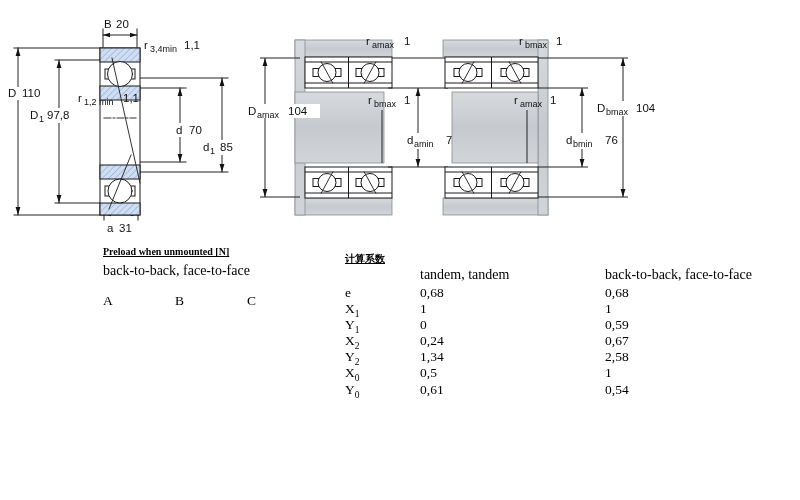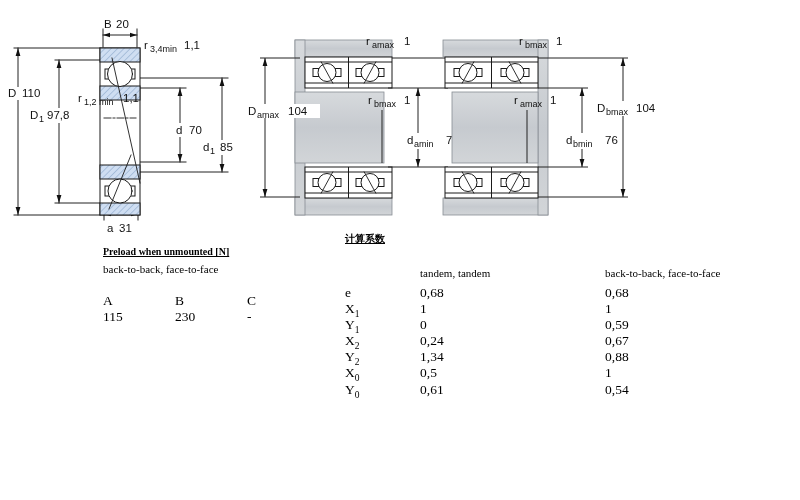--- a/index.html
+++ b/index.html
@@ -2,21 +2,21 @@
 <html><head>
 <meta charset="utf-8">
 <style>
   html,body{margin:0;padding:0;background:#fff;}
   #page{position:relative;width:800px;height:500px;background:#ffffff;overflow:hidden;
         font-family:"Liberation Serif", serif;color:#000;}
   #drawing{position:absolute;left:0;top:0;}
   svg text{font-family:"Liberation Sans", sans-serif;font-size:11.5px;fill:#111;}
   svg text.sub{font-size:9px;}
   .tbl-title{font-weight:bold;font-size:10px;text-decoration:underline;}
-  .tbl-text{font-size:11px;}
+  .tbl-text{font-size:14px;}
   .abs{position:absolute;}
   .factor-col{position:absolute;}
   .factor-col div{height:16.1px;line-height:16.1px;font-size:13.5px;}
   sub{font-size:9.5px;}
   .pre-grid{position:absolute;left:103px;top:293px;width:240px;}
   .pre-row{display:flex;}
   .pre-cell{width:72px;font-size:13.5px;line-height:16px;}
 </style>
 </head>
 <body>
@@ -288,28 +288,23 @@
   </svg>
 
   <div class="abs tbl-title" style="left:103px;top:246px;">Preload when unmounted [N]</div>
   <div class="abs tbl-text" style="left:103px;top:263px;">back-to-back, face-to-face</div>
   <div class="pre-grid">
     <div class="pre-row">
       <div class="pre-cell">A</div>
       <div class="pre-cell">B</div>
       <div class="pre-cell">C</div>
     </div>
-    <div class="pre-row">
-      <div class="pre-cell">115</div>
-      <div class="pre-cell">230</div>
-      <div class="pre-cell">-</div>
-    </div>
   </div>
 
-  <div class="abs tbl-title" style="left:345px;top:232px;">计算系数</div>
+  <div class="abs tbl-title" style="left:345px;top:252px;">计算系数</div>
   <div class="abs tbl-text" style="left:420px;top:267px;">tandem, tandem</div>
   <div class="abs tbl-text" style="left:605px;top:267px;">back-to-back, face-to-face</div>
 
   <div class="factor-col" style="left:345px;top:285px;">
     <div><span>e</span><sub></sub></div>
     <div><span>X</span><sub>1</sub></div>
     <div><span>Y</span><sub>1</sub></div>
     <div><span>X</span><sub>2</sub></div>
     <div><span>Y</span><sub>2</sub></div>
     <div><span>X</span><sub>0</sub></div>
@@ -324,18 +319,18 @@
     <div>1,34</div>
     <div>0,5</div>
     <div>0,61</div>
   </div>
 
   <div class="factor-col" style="left:605px;top:285px;">
     <div>0,68</div>
     <div>1</div>
     <div>0,59</div>
     <div>0,67</div>
-    <div>0,88</div>
+    <div>2,58</div>
     <div>1</div>
     <div>0,54</div>
   </div>
 
 </div>
 
 </body></html>

